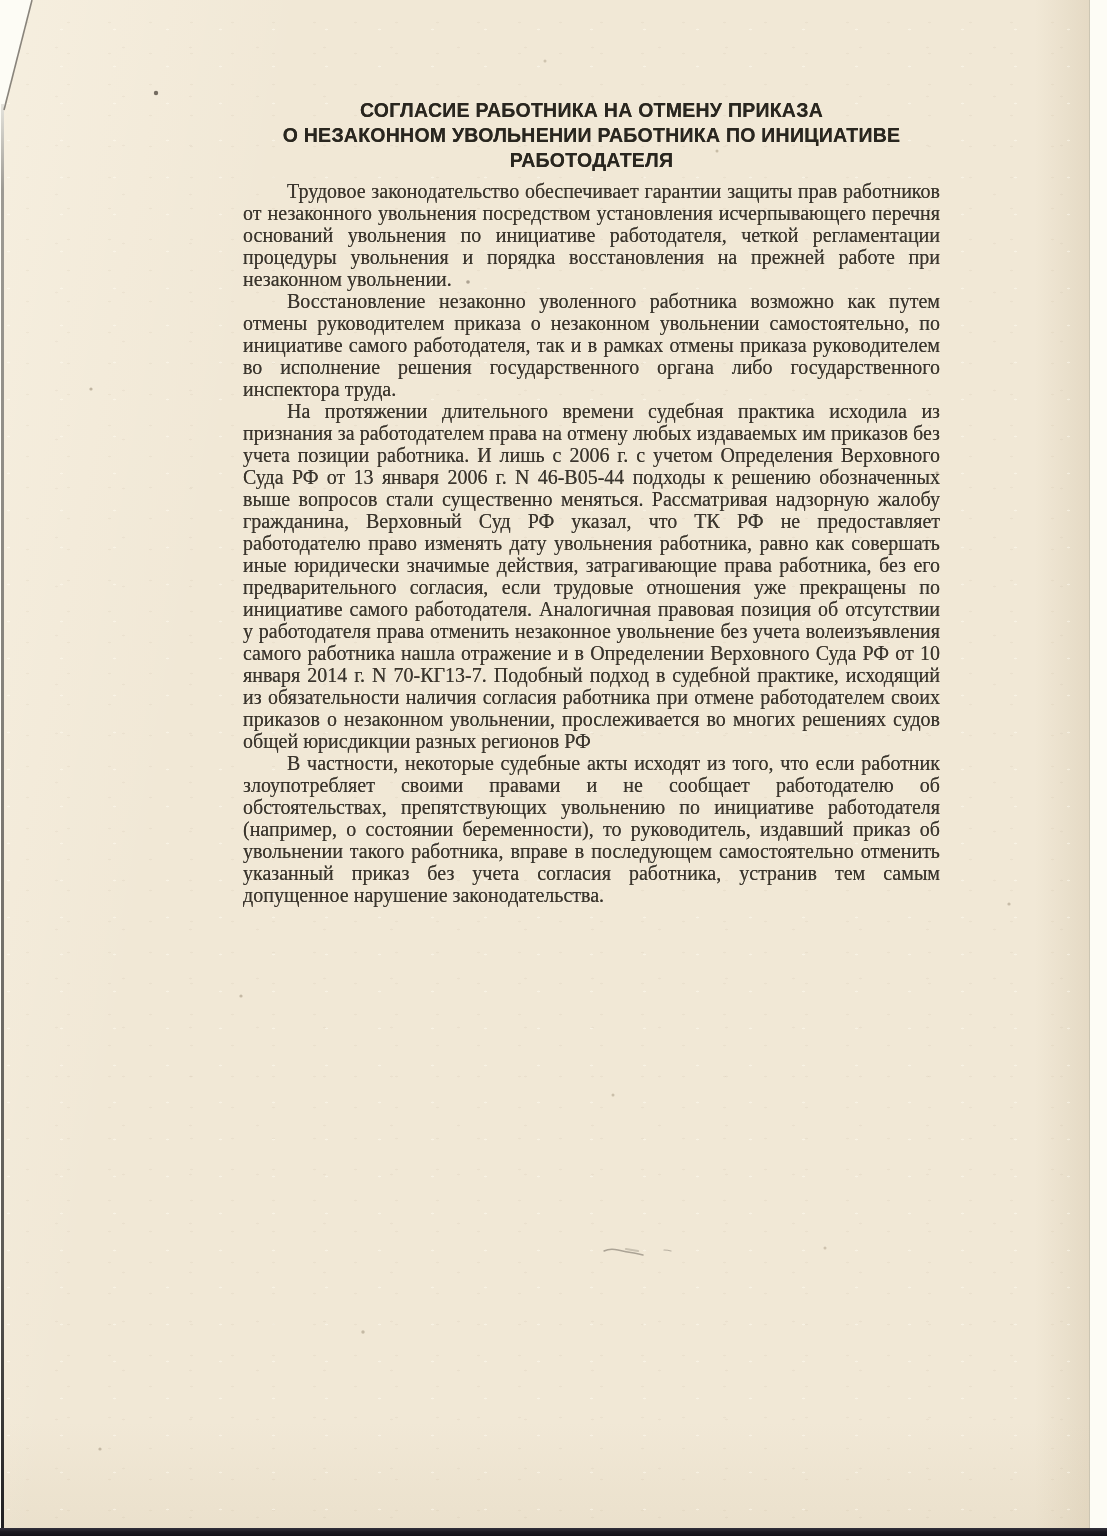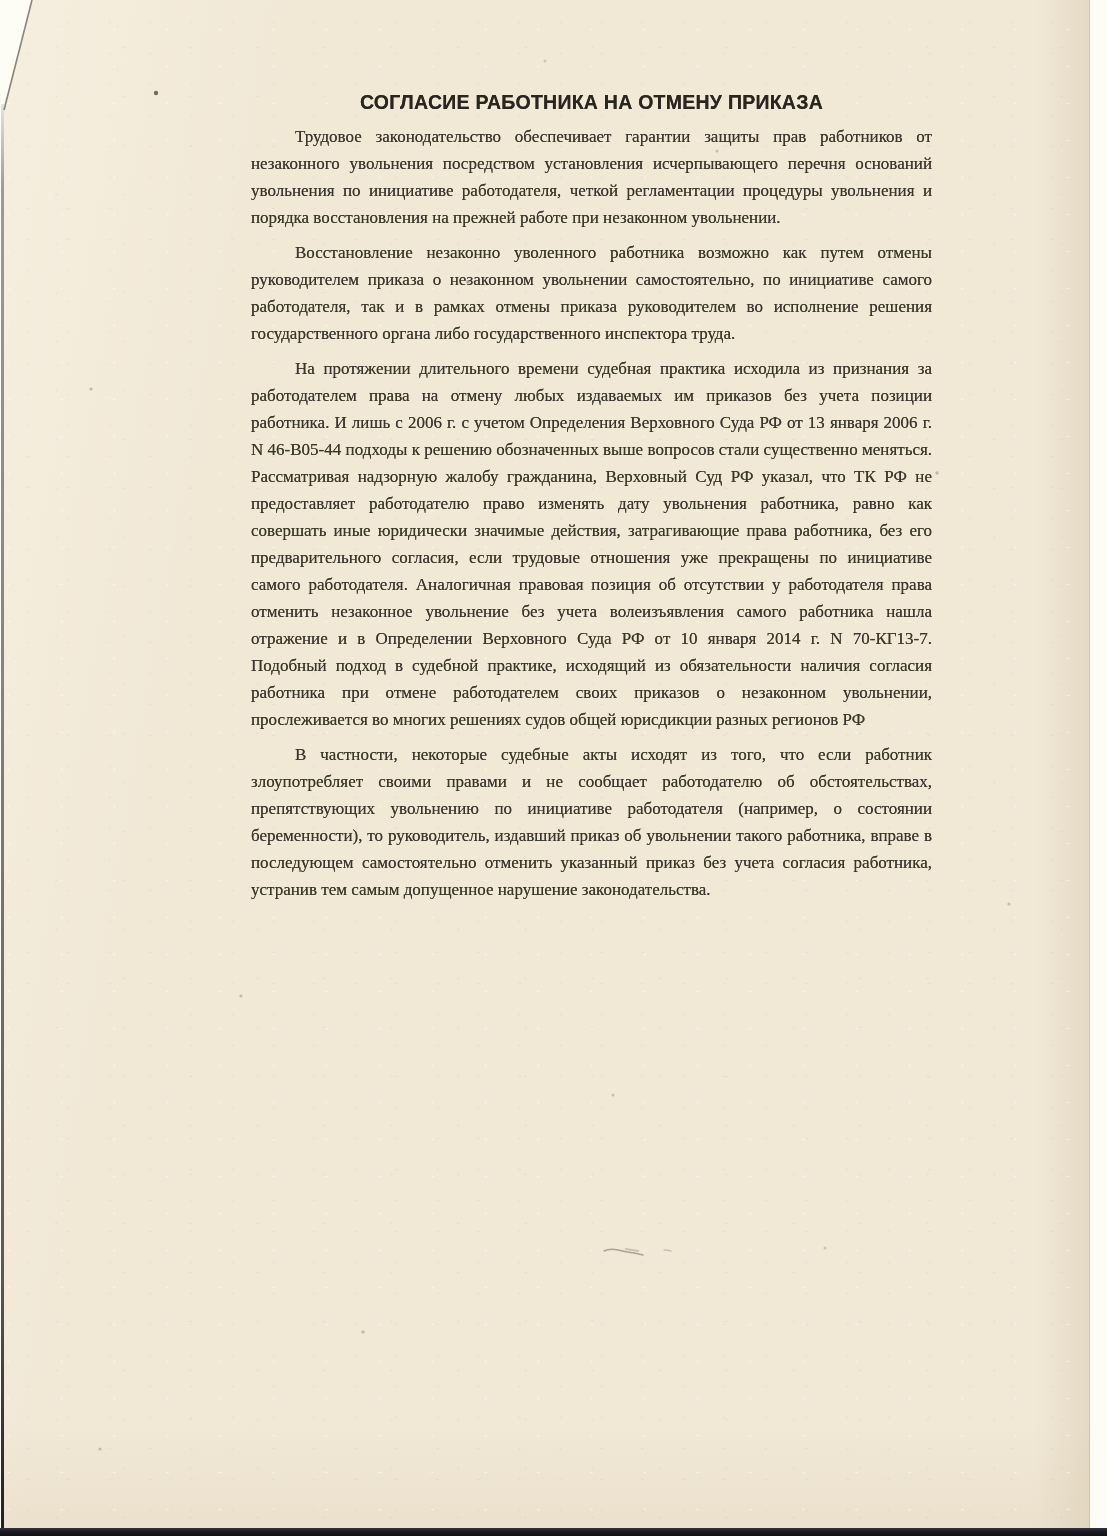--- a/index.html
+++ b/index.html
@@ -63,49 +63,51 @@
       932px 472px 0 .7px rgba(128,112,90,.4),
       236px 995px 0 .6px rgba(136,120,96,.42),
       608px 1094px 0 .5px rgba(140,124,100,.38),
       358px 1331px 0 .7px rgba(130,114,92,.4),
       820px 1247px 0 .5px rgba(142,126,102,.35),
       95px 1448px 0 .6px rgba(134,118,95,.4),
       1004px 903px 0 .6px rgba(132,116,94,.38),
       540px 60px 0 .5px rgba(142,128,104,.35);
   }
   .content{
-    position:absolute;left:239px;top:0;width:697px;
+    position:absolute;left:239px;top:8px;width:697px;
     color:#38332b;
   }
   .doc-title{
     margin-top:90px;margin-bottom:7px;
     font-family:"Liberation Sans", sans-serif;
     font-weight:700;font-size:19.5px;line-height:25px;
     letter-spacing:.25px;text-align:center;color:#29261f;
     text-shadow:0 0 .5px rgba(41,38,31,.85);
   }
   .body-text p{
-    margin:8px;text-indent:44px;
-    font-size:17px;line-height:27px;
+    margin:0;text-indent:44px;
+    font-size:20px;line-height:22px;
     text-align:justify;color:#3a352d;
     text-shadow:0 0 .45px rgba(58,53,45,.8);
   }
   .smudge-svg{position:absolute;left:598px;top:1242px;width:80px;height:18px;z-index:4;opacity:.75;}
 </style>
 </head>
 <body>
 
 <div class="viewport">
 
   <div class="paper">
     <div class="speckle"></div>
 
     <div class="content">
       <div class="doc-title">
         <div>СОГЛАСИЕ РАБОТНИКА НА ОТМЕНУ ПРИКАЗА</div>
+        <div>О НЕЗАКОННОМ УВОЛЬНЕНИИ РАБОТНИКА ПО ИНИЦИАТИВЕ</div>
+        <div>РАБОТОДАТЕЛЯ</div>
       </div>
 
       <div class="body-text">
         <p>Трудовое законодательство обеспечивает гарантии защиты прав работников от незаконного увольнения посредством установления исчерпывающего перечня оснований увольнения по инициативе работодателя, четкой регламентации процедуры увольнения и порядка восстановления на прежней работе при незаконном увольнении.</p>
         <p>Восстановление незаконно уволенного работника возможно как путем отмены руководителем приказа о незаконном увольнении самостоятельно, по инициативе самого работодателя, так и в рамках отмены приказа руководителем во исполнение решения государственного органа либо государственного инспектора труда.</p>
         <p>На протяжении длительного времени судебная практика исходила из признания за работодателем права на отмену любых издаваемых им приказов без учета позиции работника. И лишь с 2006 г. с учетом Определения Верховного Суда РФ от 13 января 2006 г. N 46-В05-44 подходы к решению обозначенных выше вопросов стали существенно меняться. Рассматривая надзорную жалобу гражданина, Верховный Суд РФ указал, что ТК РФ не предоставляет работодателю право изменять дату увольнения работника, равно как совершать иные юридически значимые действия, затрагивающие права работника, без его предварительного согласия, если трудовые отношения уже прекращены по инициативе самого работодателя. Аналогичная правовая позиция об отсутствии у работодателя права отменить незаконное увольнение без учета волеизъявления самого работника нашла отражение и в Определении Верховного Суда РФ от 10 января 2014 г. N 70-КГ13-7. Подобный подход в судебной практике, исходящий из обязательности наличия согласия работника при отмене работодателем своих приказов о незаконном увольнении, прослеживается во многих решениях судов общей юрисдикции разных регионов РФ</p>
         <p>В частности, некоторые судебные акты исходят из того, что если работник злоупотребляет своими правами и не сообщает работодателю об обстоятельствах, препятствующих увольнению по инициативе работодателя (например, о состоянии беременности), то руководитель, издавший приказ об увольнении такого работника, вправе в последующем самостоятельно отменить указанный приказ без учета согласия работника, устранив тем самым допущенное нарушение законодательства.</p>
       </div>
     </div>
 

